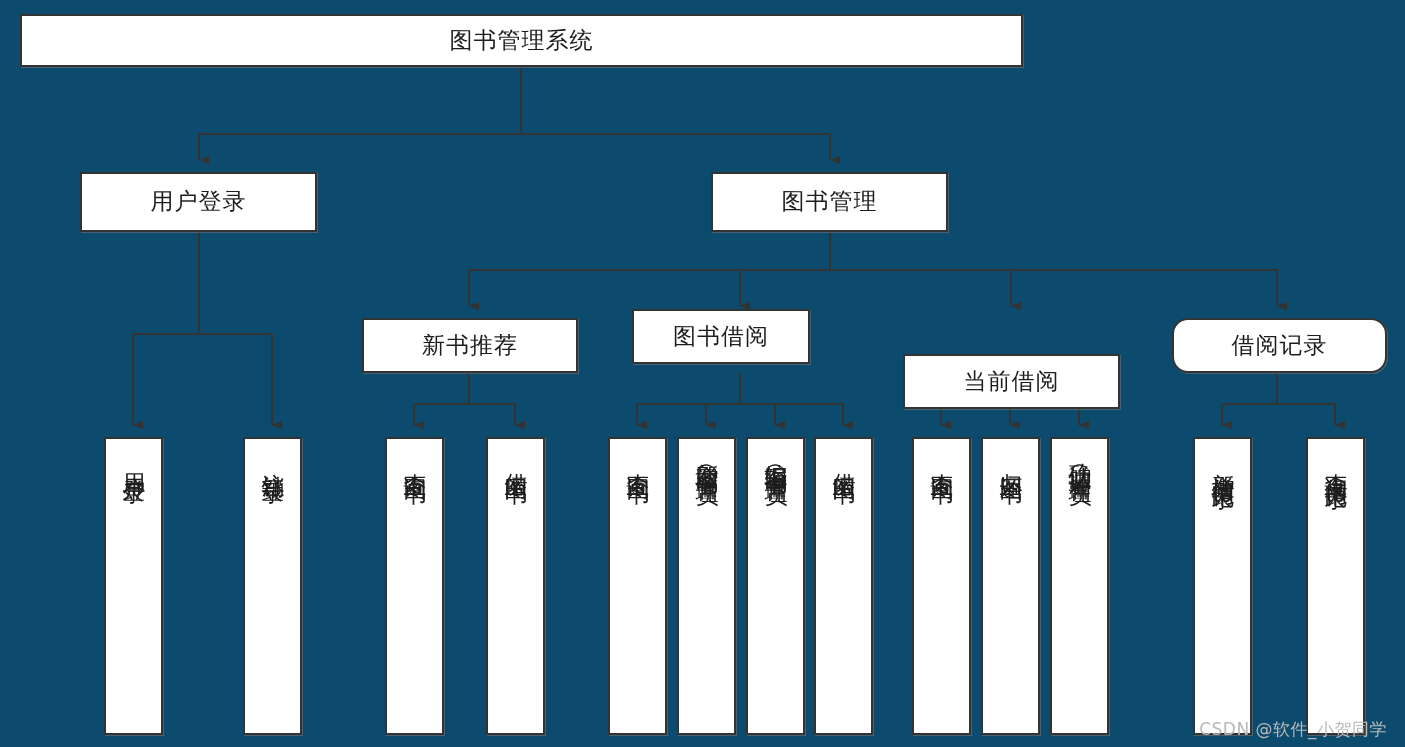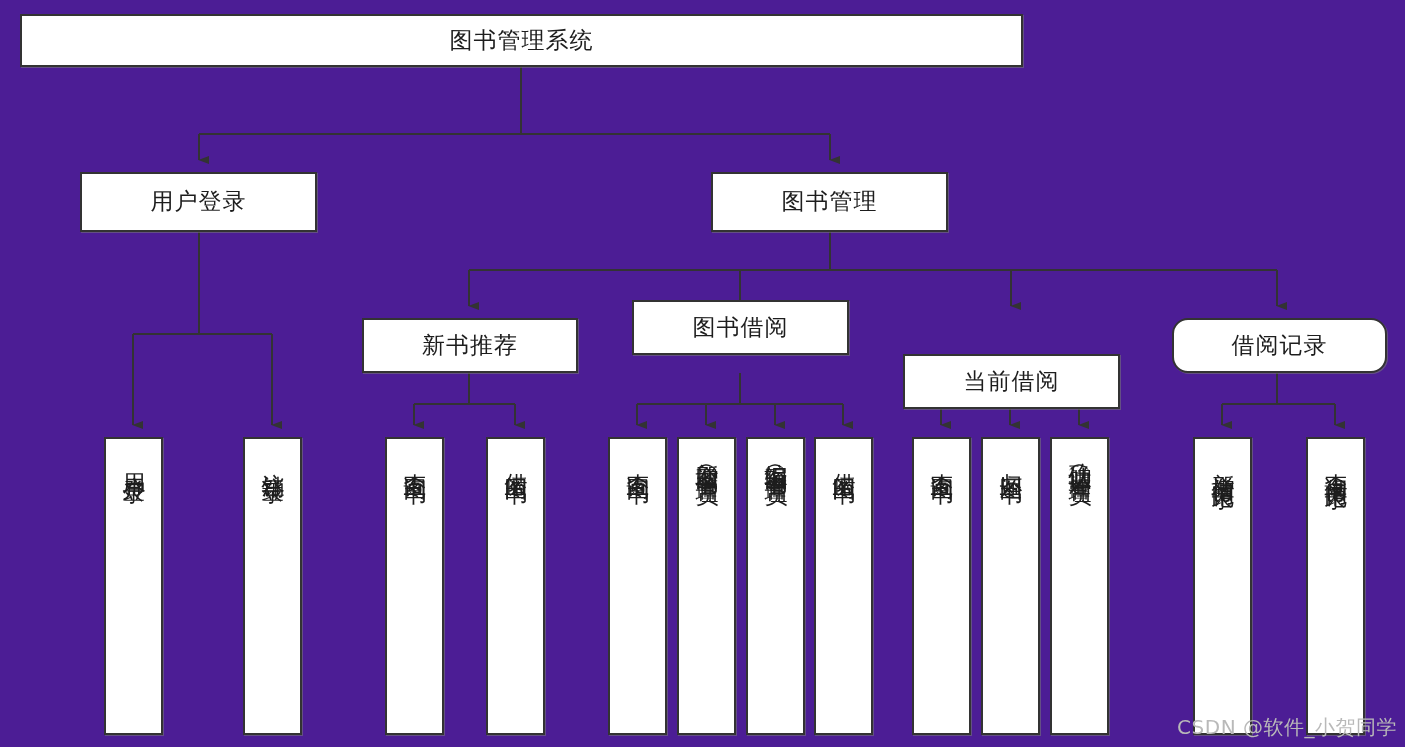--- a/index.html
+++ b/index.html
@@ -8,21 +8,21 @@
     padding: 0;
     background: #ffffff;
   }
   body {
     font-family: "DejaVu Sans", "Liberation Sans", sans-serif;
   }
   #diagram-root {
     position: relative;
     width: 1405px;
     height: 747px;
-    background: #4c1d95;
+    background: #0c4a6e;
     overflow: hidden;
   }
   #diagram-svg {
     position: absolute;
     left: 0;
     top: 0;
     width: 1405px;
     height: 747px;
   }
   .node {
@@ -54,23 +54,23 @@
   .node.vert.topaligned {
     padding-top: 6px;
   }
   .node-label {
     display: block;
     line-height: 1.12;
     white-space: nowrap;
   }
   #watermark {
     position: absolute;
-    right: 8px;
+    right: 18px;
     bottom: 6px;
-    font-size: 20px;
+    font-size: 17px;
     color: #b9b9b9;
     letter-spacing: 0.5px;
     z-index: 9;
     white-space: nowrap;
     font-family: "DejaVu Sans", "Liberation Sans", sans-serif;
   }
 </style>
 </head>
 <body>
 
@@ -136,21 +136,21 @@
   <div class="node horiz" style="left:80px; top:172px; width:237px; height:60px;">
     <span class="node-label">用户登录</span>
   </div>
   <div class="node horiz" style="left:362px; top:318px; width:216px; height:55px;">
     <span class="node-label">新书推荐</span>
   </div>
 
   <div class="node horiz" style="left:711px; top:172px; width:237px; height:60px;">
     <span class="node-label">图书管理</span>
   </div>
-  <div class="node horiz" style="left:632px; top:300px; width:217px; height:55px;">
+  <div class="node horiz" style="left:632px; top:309px; width:178px; height:55px;">
     <span class="node-label">图书借阅</span>
   </div>
   <div class="node horiz" style="left:903px; top:318px; width:217px; height:55px;margin-top:36px;">
     <span class="node-label">当前借阅</span>
   </div>
   <div class="node horiz" style="left:1172px; top:318px; width:215px; height:55px;border-radius:16px;">
     <span class="node-label">借阅记录</span>
   </div>
 
   <div class="node vert" style="left:104px; top:437px; width:59px; height:298px;">

